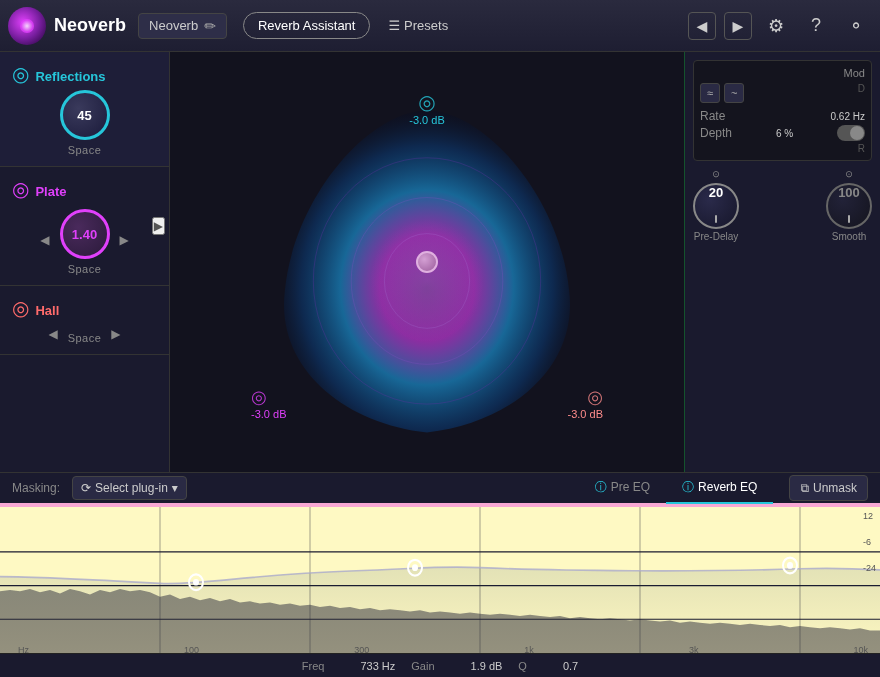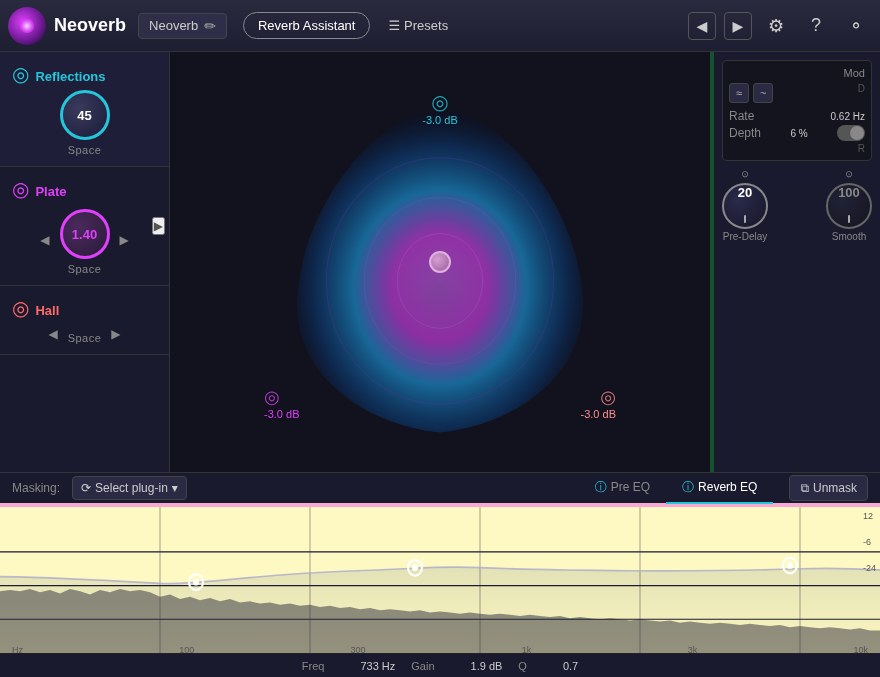--- a/index.html
+++ b/index.html
@@ -217,23 +217,23 @@
       transform: translate(-50%, -50%);
       width: 22px; height: 22px;
       border-radius: 50%;
       background: radial-gradient(circle at 35% 35%, #d4a0d4, #9b5c9b);
       border: 2px solid #e0b0e0;
       cursor: pointer;
     }
 
     
     .right-panel {
-      width: 170px;
+      width: 196px;
       background: #1a1a2e;
-      border-left: 4px solid #14532d;
+      border-left: 1px solid #14532d;
       padding: 8px;
       display: flex;
       flex-direction: column;
       gap: 4px;
     }
     .mod-section {
       background: #14141e;
       border: 1px solid #333;
       border-radius: 4px;
       padding: 6px;
@@ -450,21 +450,21 @@
       background: #fef9c3;
       overflow: hidden;
     }
     .eq-canvas {
       width: 100%;
       height: 100%;
     }
     .eq-freq-labels {
       position: absolute;
       bottom: 22px;
-      left: 0; right: 0;
+      left: 6px; right: 0;
       display: flex;
       justify-content: space-between;
       padding: 0 12px;
       font-size: 9px;
       color: #555;
     }
     .eq-db-labels {
       position: absolute;
       right: 4px;
       top: 4px;

